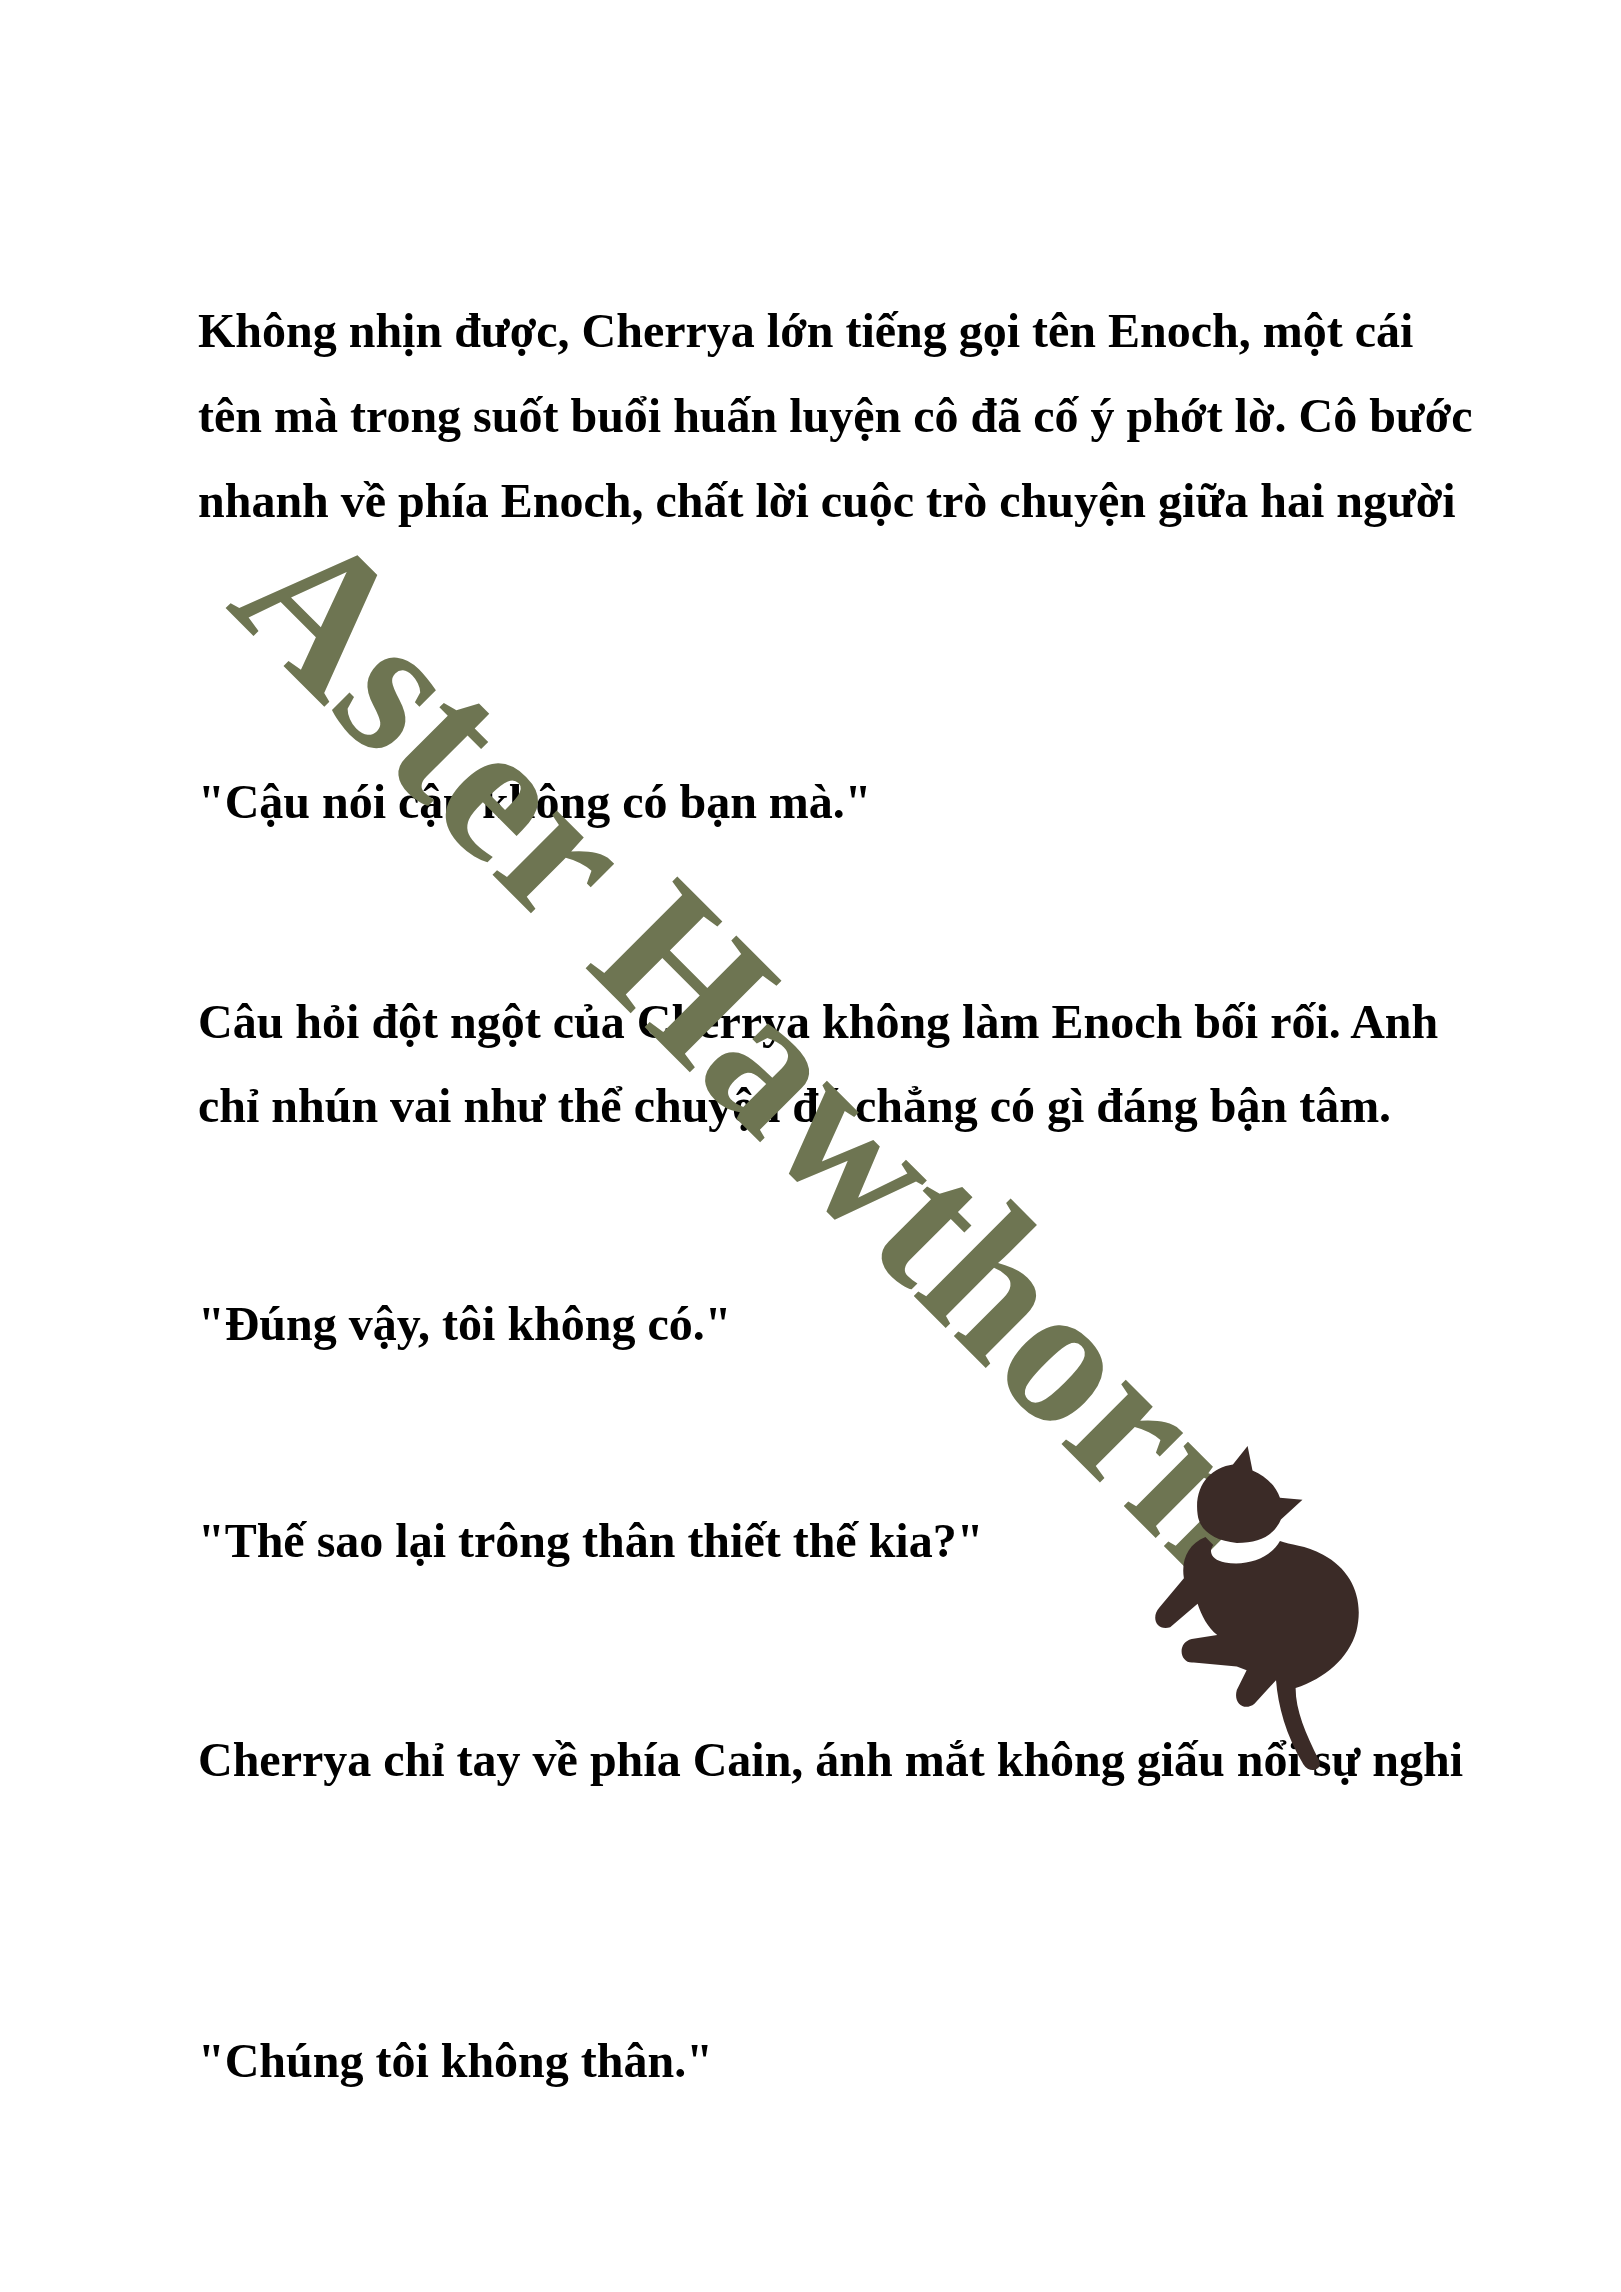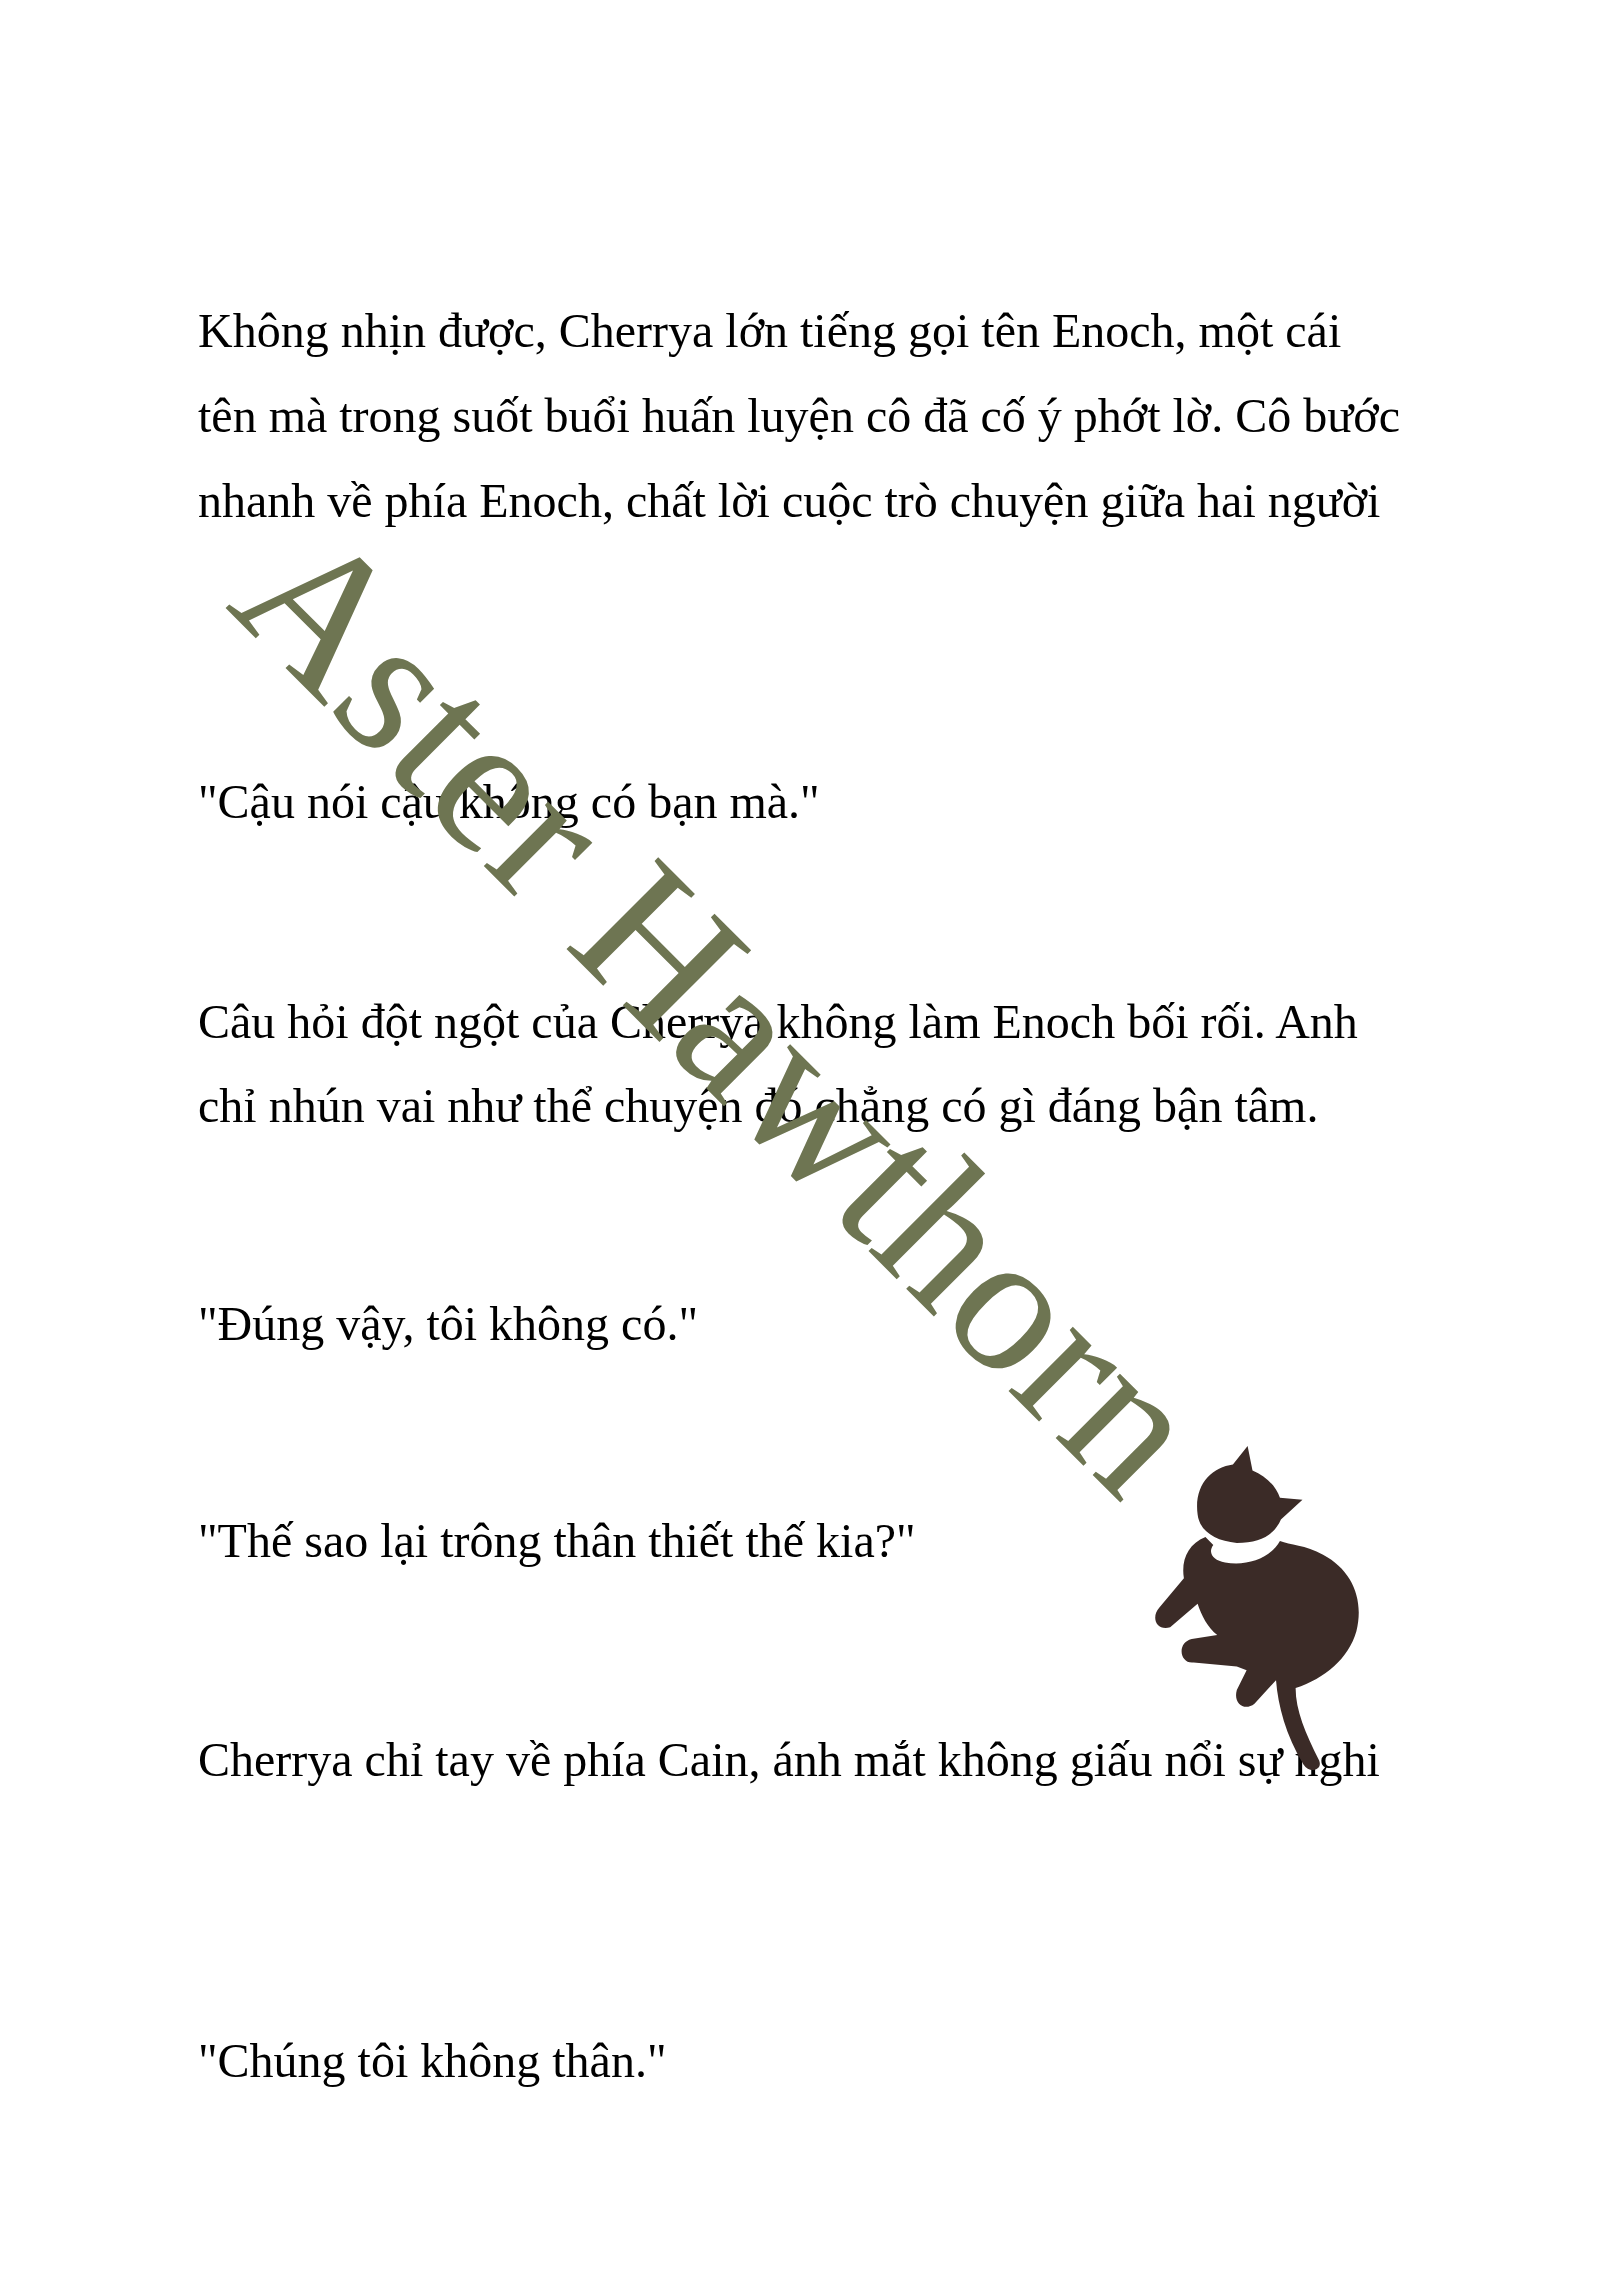--- a/index.html
+++ b/index.html
@@ -13,20 +13,21 @@
     position: relative;
     overflow: hidden;
     font-family: "Liberation Serif", "DejaVu Serif", serif;
   }
   .page {
     position: absolute;
     left: 0; top: 0;
     width: 1621px;
     height: 1768px;
     background: #ffffff;
+    font-weight: bold;
   }
   .line {
     position: absolute;
     left: 198px;
     font-size: 48px;
     line-height: 48px;
     color: #000000;
     white-space: nowrap;
     
   }

